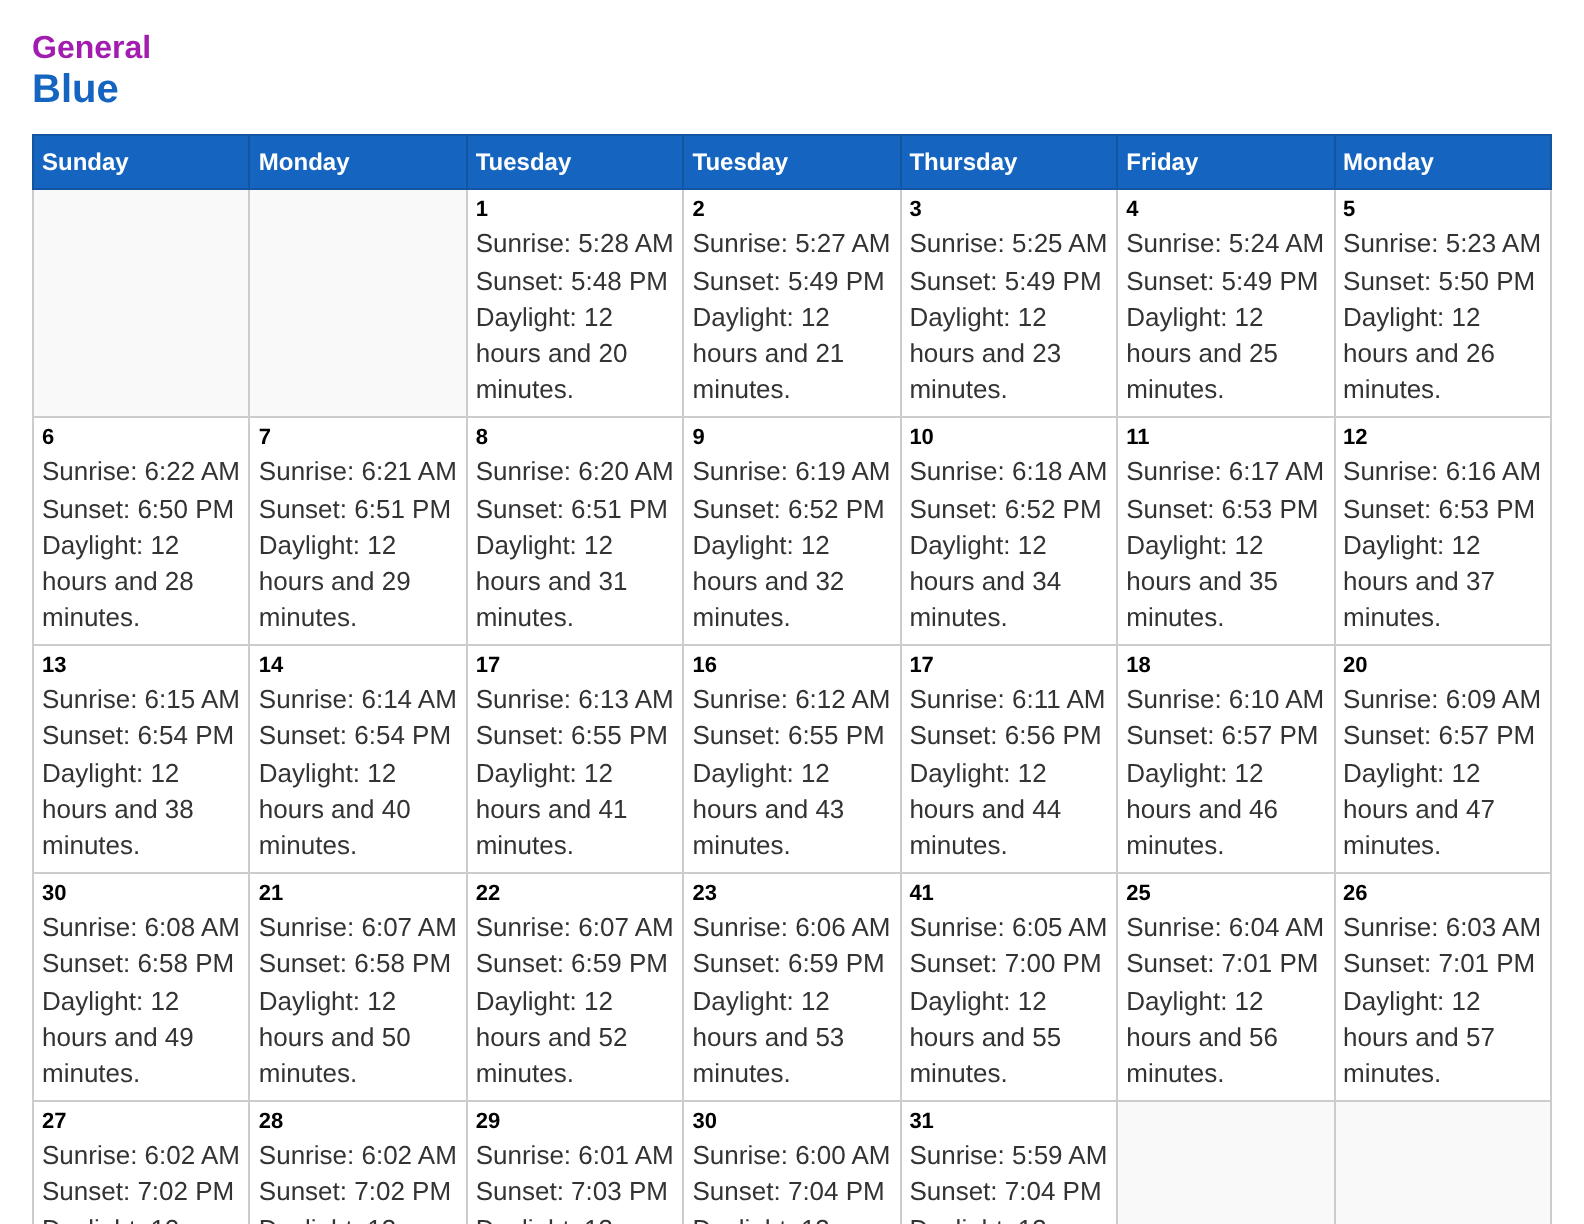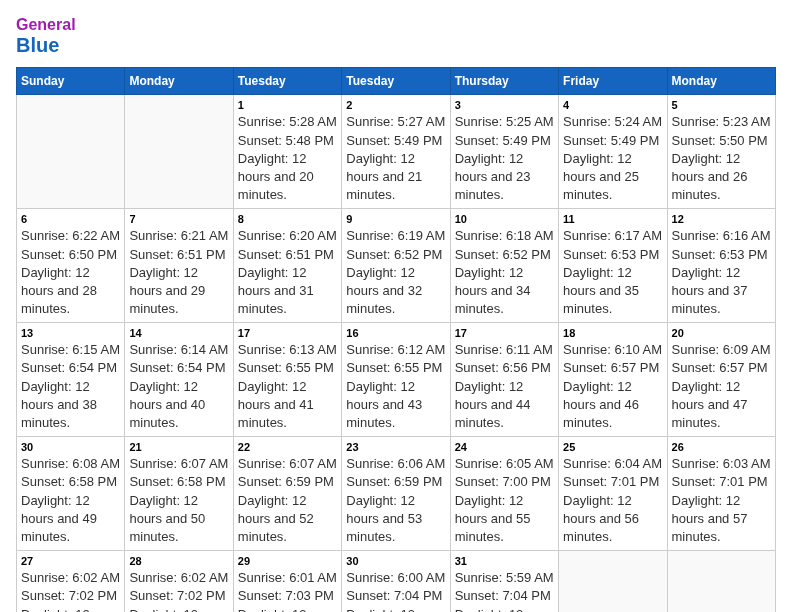--- a/index.html
+++ b/index.html
@@ -200,21 +200,21 @@
         </td>
         <td>
           <span class="day-num">22</span>
           <div class="day-info">Sunrise: 6:07 AM<br>Sunset: 6:59 PM<br>Daylight: 12 hours and 52 minutes.</div>
         </td>
         <td>
           <span class="day-num">23</span>
           <div class="day-info">Sunrise: 6:06 AM<br>Sunset: 6:59 PM<br>Daylight: 12 hours and 53 minutes.</div>
         </td>
         <td>
-          <span class="day-num">24</span>
+          <span class="day-num">41</span>
           <div class="day-info">Sunrise: 6:05 AM<br>Sunset: 7:00 PM<br>Daylight: 12 hours and 55 minutes.</div>
         </td>
         <td>
           <span class="day-num">25</span>
           <div class="day-info">Sunrise: 6:04 AM<br>Sunset: 7:01 PM<br>Daylight: 12 hours and 56 minutes.</div>
         </td>
         <td>
           <span class="day-num">26</span>
           <div class="day-info">Sunrise: 6:03 AM<br>Sunset: 7:01 PM<br>Daylight: 12 hours and 57 minutes.</div>
         </td>

